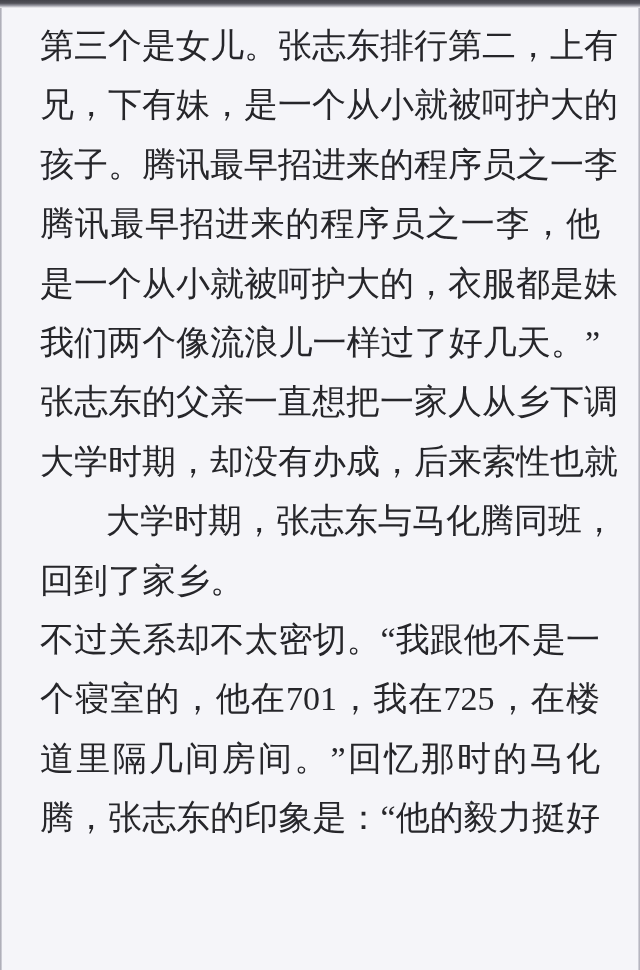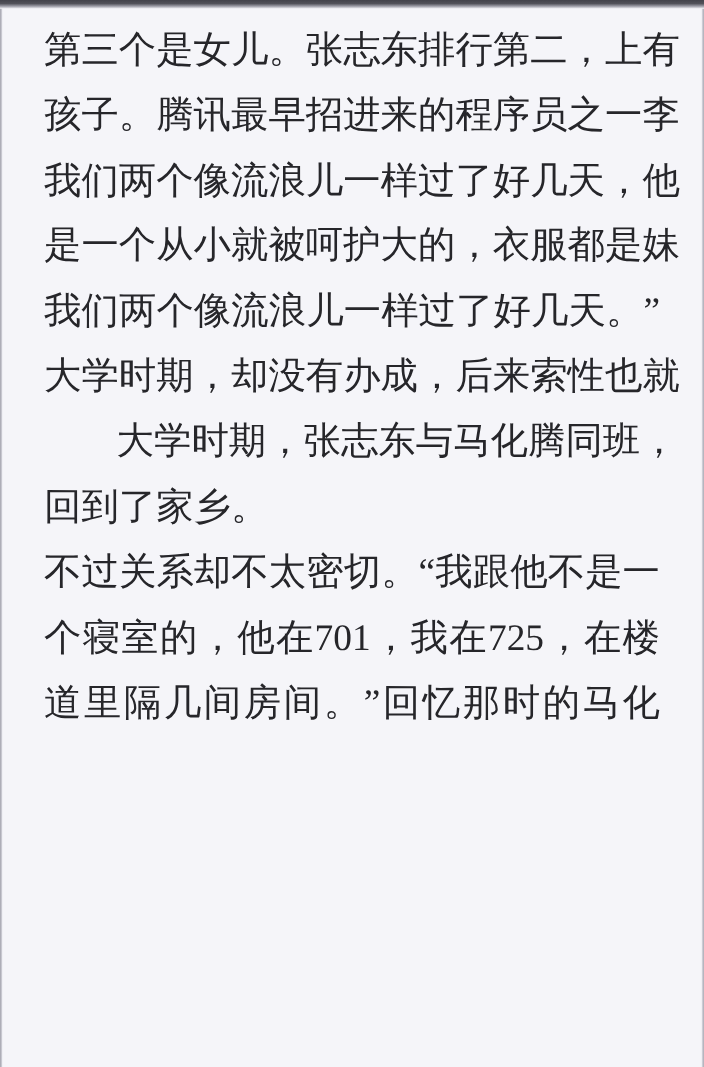--- a/index.html
+++ b/index.html
@@ -65,23 +65,26 @@
 </style>
 </head>
 <body>
 
 <div class="top-edge"></div>
 <div class="left-edge"></div>
 <div class="right-edge"></div>
 
 <div class="page-text">
   <div class="line">第三个是女儿。张志东排行第二，上有</div>
+  <div class="line">兄，下有妹，是一个从小就被呵护大的</div>
   <div class="line">孩子。腾讯最早招进来的程序员之一李</div>
-  <div class="line">我们两个像流浪儿一样过了好几天，他</div>
+  <div class="line">腾讯最早招进来的程序员之一李，他</div>
   <div class="line">是一个从小就被呵护大的，衣服都是妹</div>
   <div class="line">我们两个像流浪儿一样过了好几天。”</div>
+  <div class="line">张志东的父亲一直想把一家人从乡下调</div>
   <div class="line">大学时期，却没有办成，后来索性也就</div>
   <div class="line indent">大学时期，张志东与马化腾同班，</div>
   <div class="line short">回到了家乡。</div>
   <div class="line">不过关系却不太密切。“我跟他不是一</div>
   <div class="line">个寝室的，他在701，我在725，在楼</div>
   <div class="line">道里隔几间房间。”回忆那时的马化</div>
+  <div class="line">腾，张志东的印象是：“他的毅力挺好</div>
 </div>
 
 </body></html>

